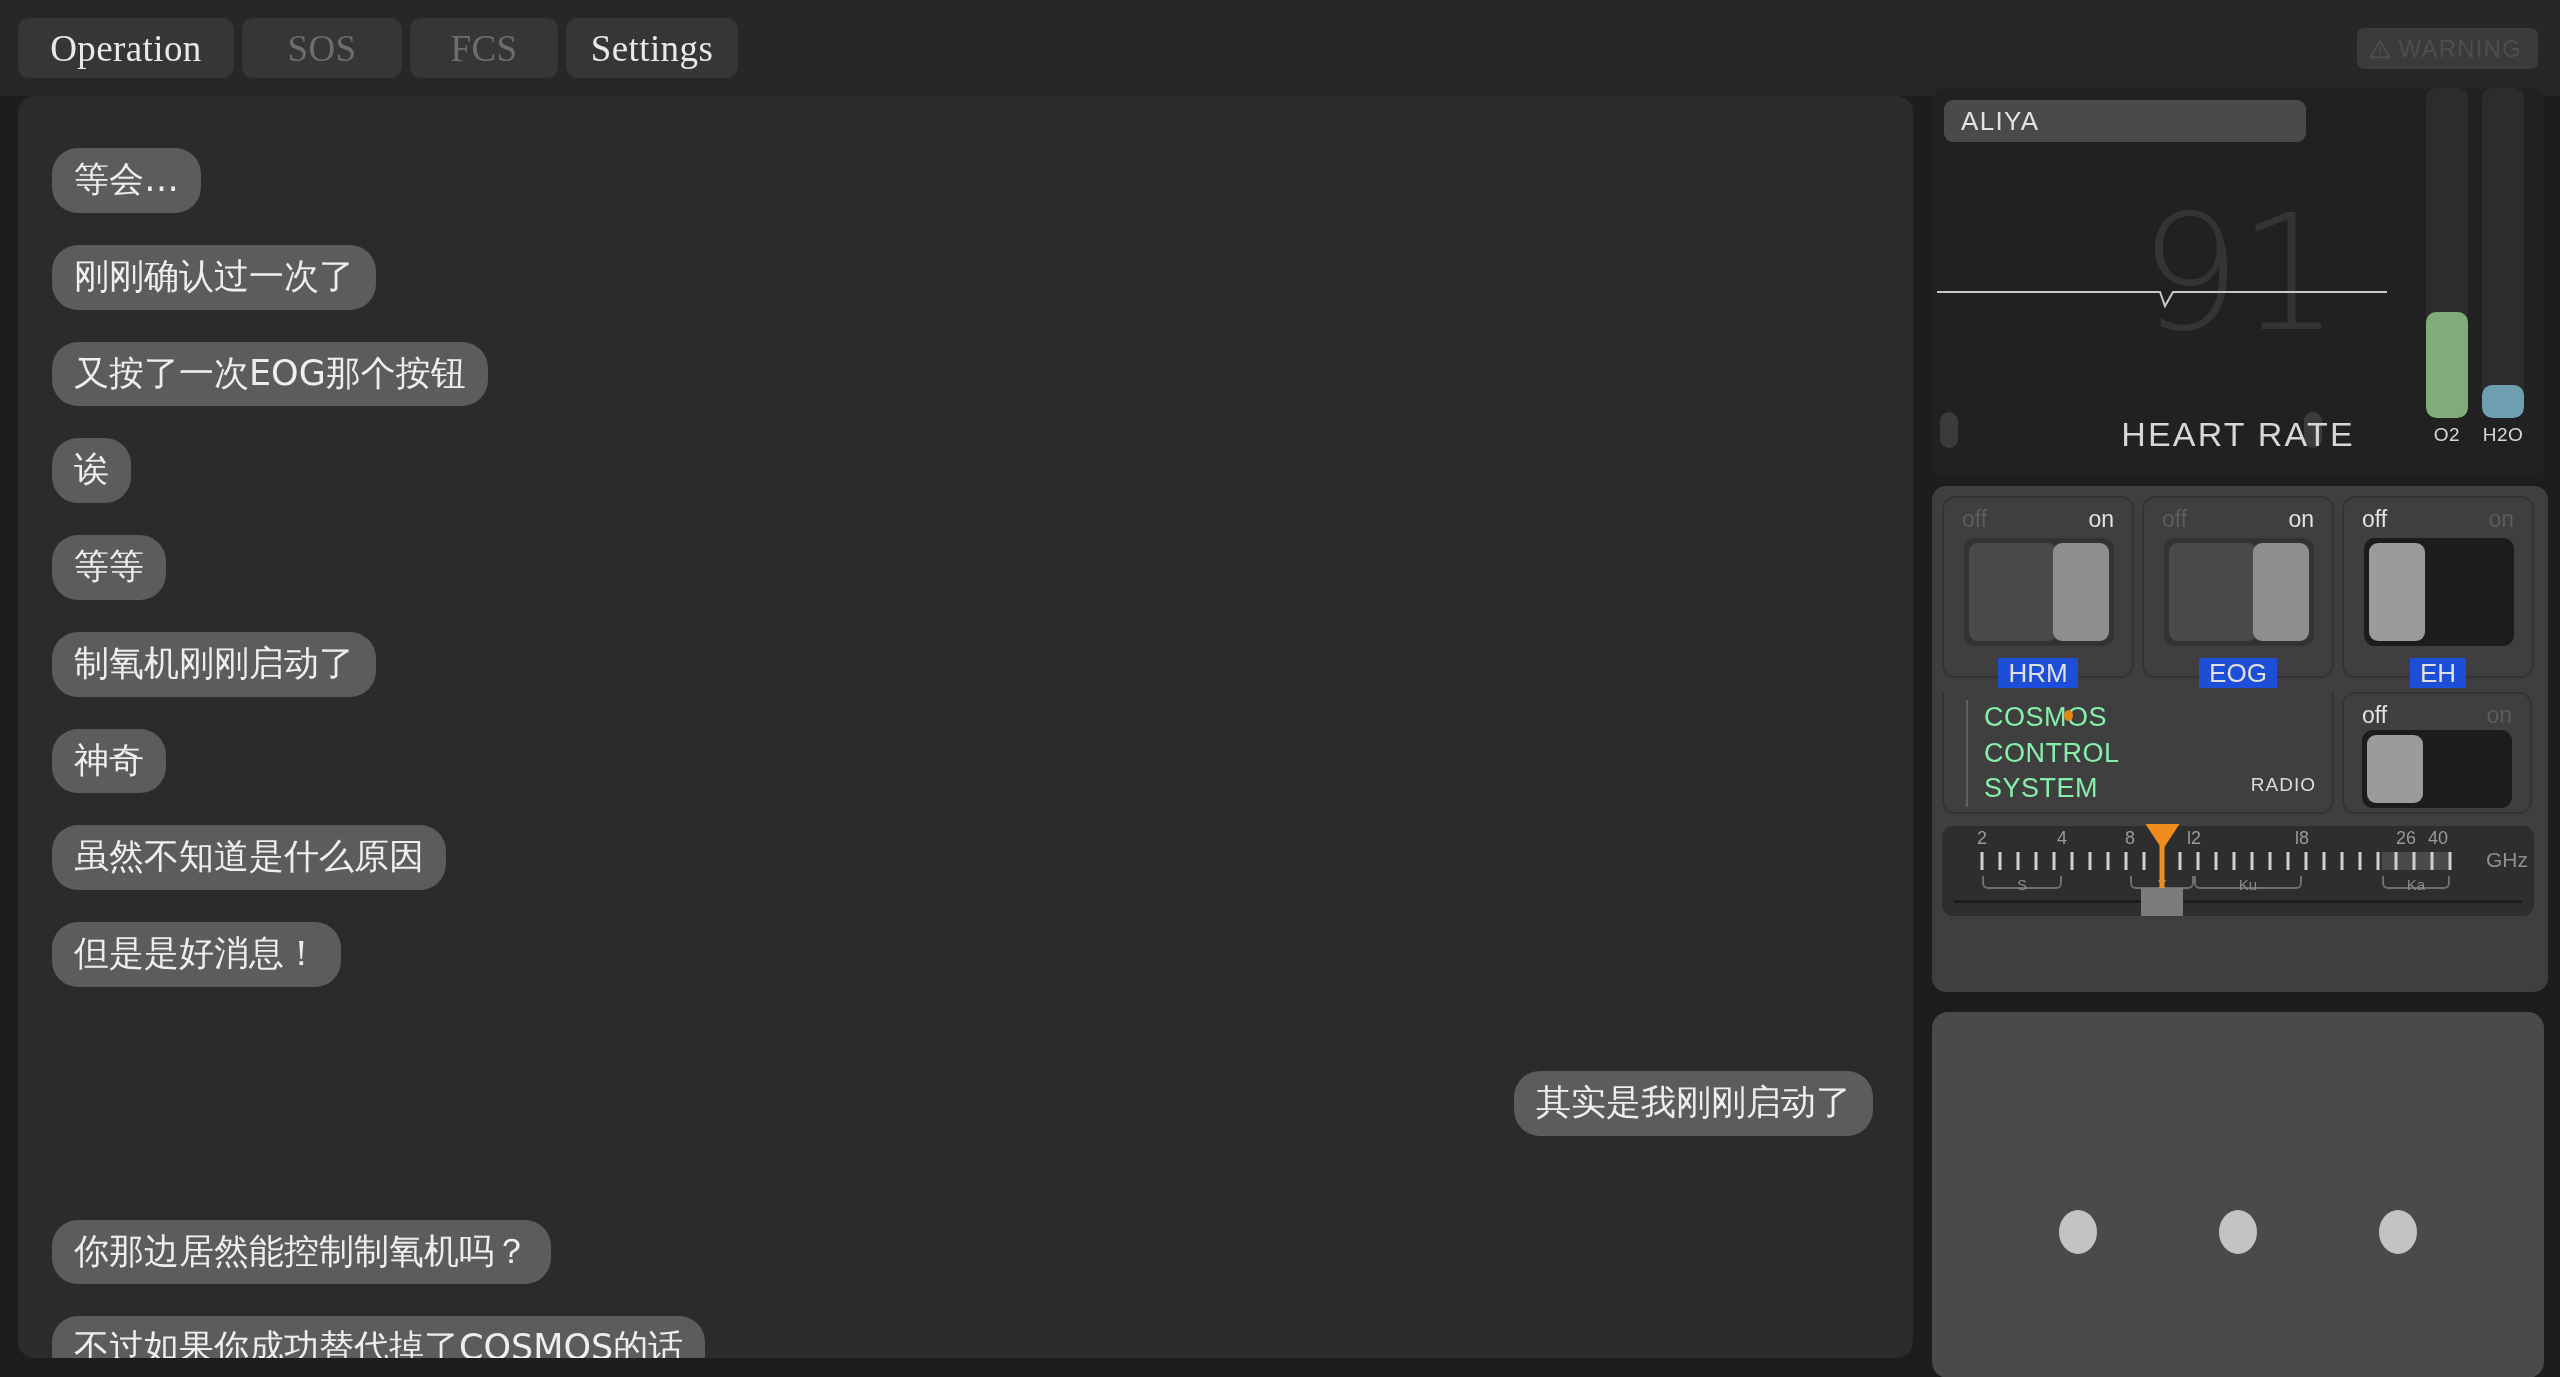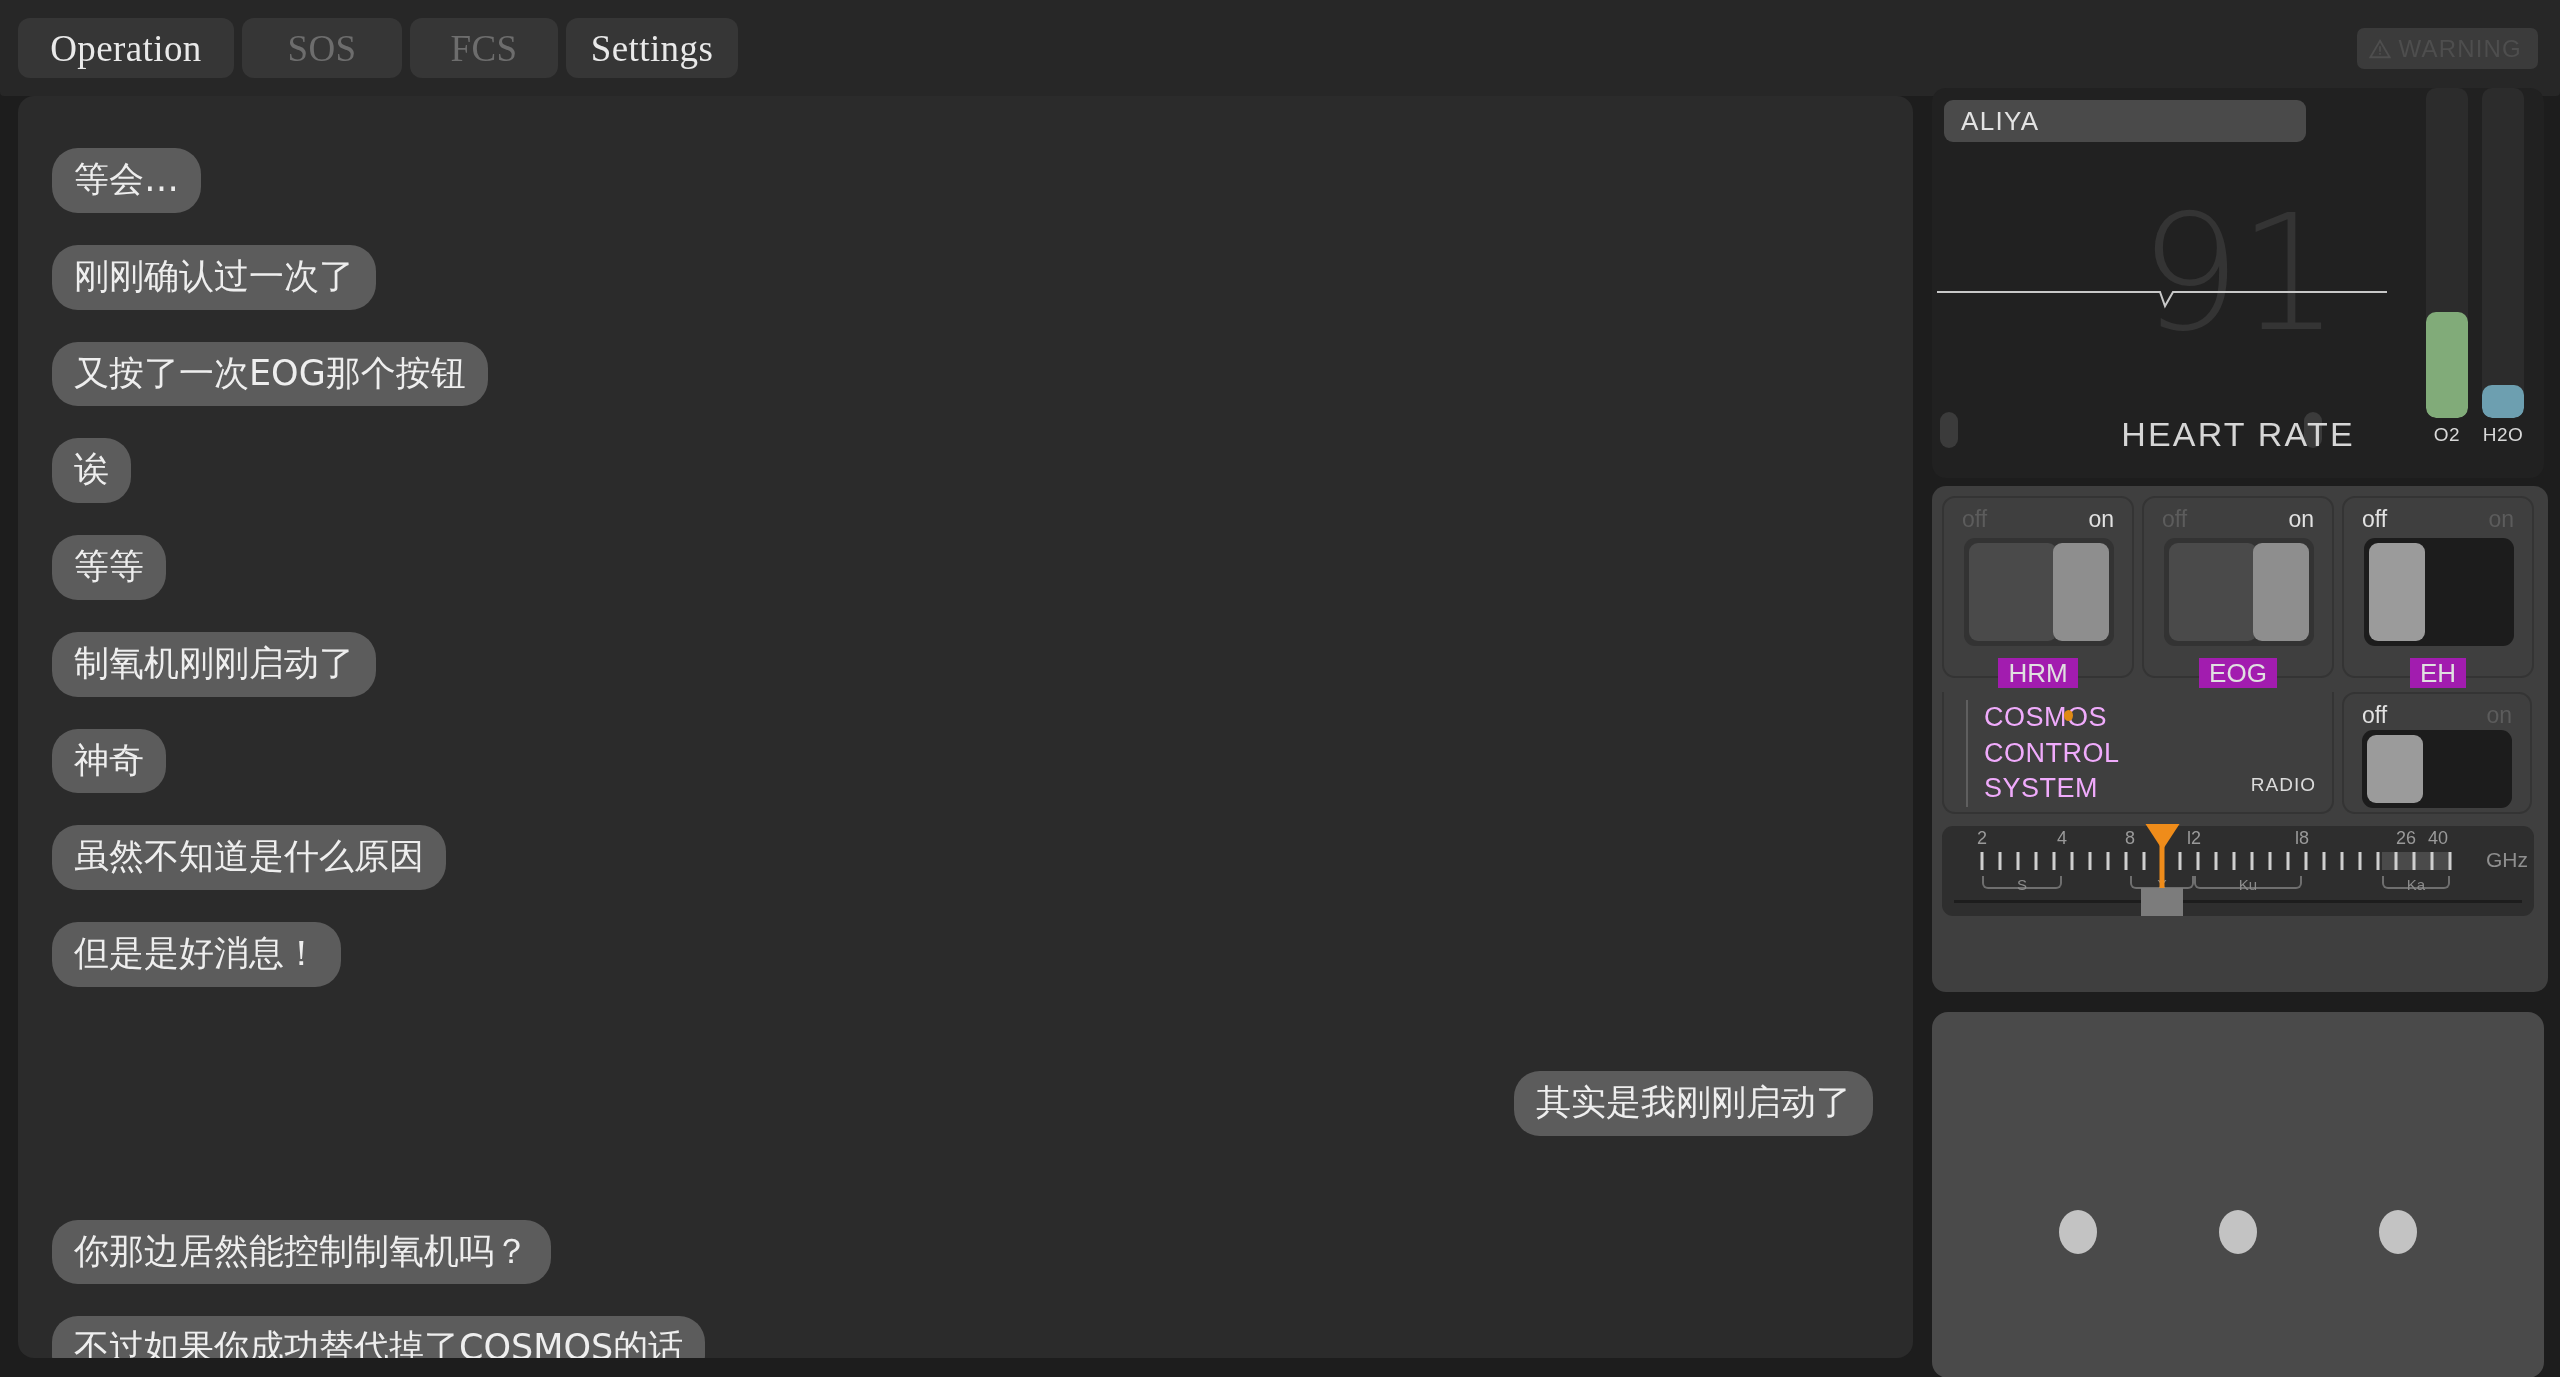--- a/index.html
+++ b/index.html
@@ -175,37 +175,37 @@
   .switch-cell.off .sw-knob { left: 5px;  background:#9b9b9b; }
   .switch-cell.on .sw-body::before {
     content:""; position:absolute; left:5px; top:5px;
     width:88px; height:98px; border-radius:9px; background:#4a4a4a;
   }
   .sw-name {
     position: absolute; bottom: -13px; left: 0; right: 0;
     text-align: center;
     font-size: 26px; color: #e0e0e0;
   }
-  .sw-name span { background: #a21caf; padding: 0 10px; }
+  .sw-name span { background: #1d4ed8; padding: 0 10px; }
 
   
   #cosmos-row {
     display: flex; gap: 8px; margin-top: 14px;
   }
   #cosmos-box {
     position: relative;
     width: 392px; height: 122px;
     border: 2px solid #343434; border-top: none;
     border-radius: 0 0 13px 13px;
   }
   #cosmos-title {
     position: absolute; left: 22px; top: 8px;
     border-left: 2px solid #5f5f5f;
     padding-left: 16px;
-    color: #f0abfc; font-size: 27px; line-height: 1.32;
+    color: #86efac; font-size: 27px; line-height: 1.32;
     letter-spacing: 0.5px;
   }
   #cosmos-dot {
     position: absolute; width: 9px; height: 11px; border-radius: 50%;
     background: #e08a14; left: 120px; top: 18px;
   }
   #radio-label {
     position: absolute; right: 16px; bottom: 16px;
     color: #dcdcdc; font-size: 19px; letter-spacing: 1px;
   }

